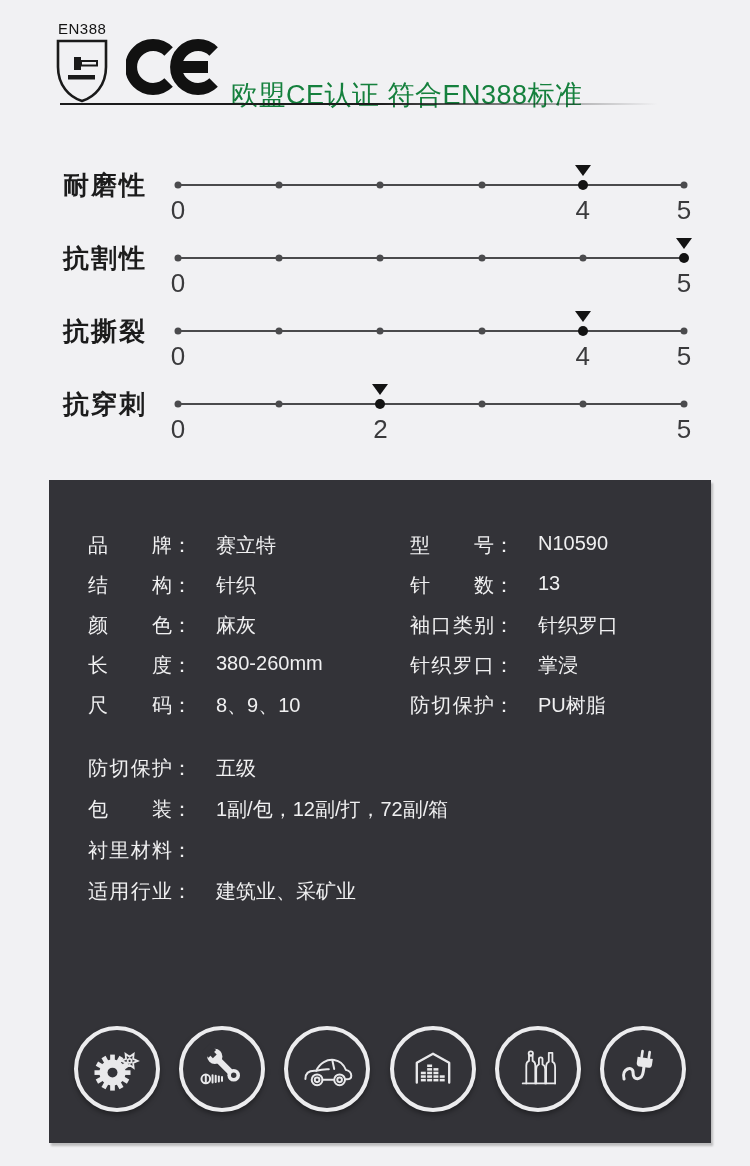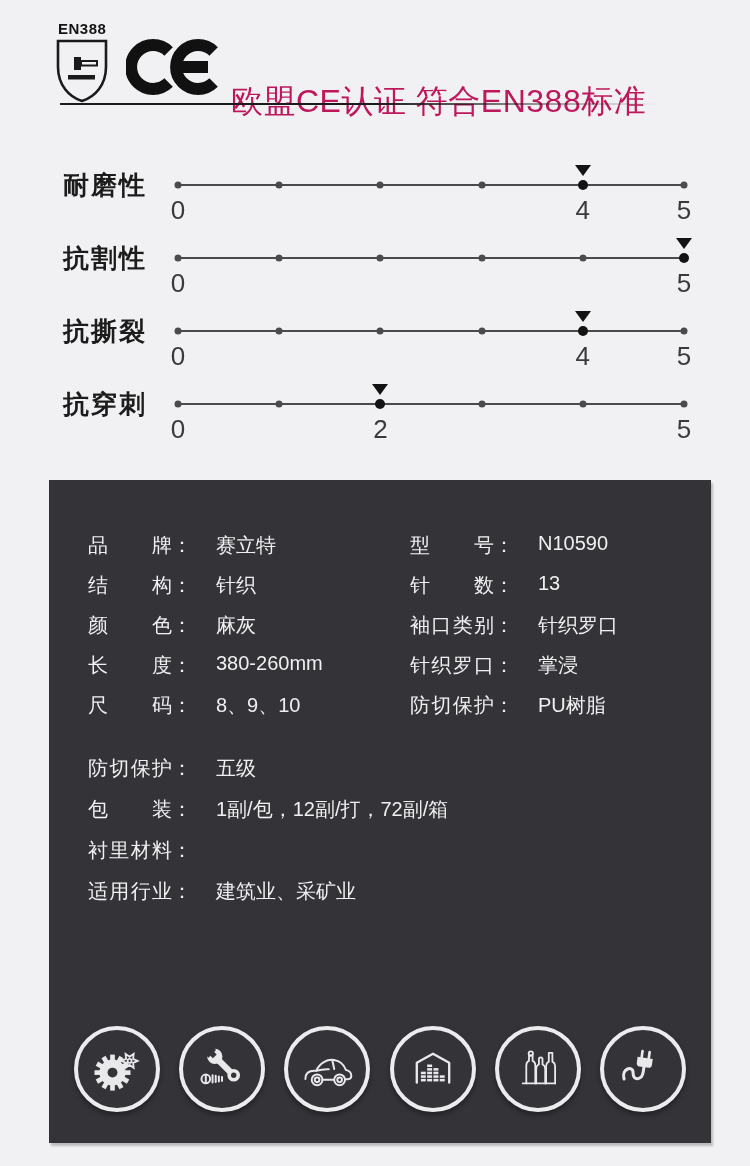--- a/index.html
+++ b/index.html
@@ -3,24 +3,24 @@
 <meta charset="utf-8">
 <style>
   html,body{margin:0;padding:0}
   body{
     width:750px;height:1166px;position:relative;overflow:hidden;
     background:#f1f1f3;
     font-family:"Liberation Sans","DejaVu Sans",sans-serif;
     -webkit-font-smoothing:antialiased;
   }
   
-  .badge-text{position:absolute;left:58px;top:20px;font-size:15px;font-weight:bold;color:#131313;letter-spacing:.5px}
+  .badge-text{position:absolute;left:58px;top:20px;font-size:15px;font-weight:normal;color:#131313;letter-spacing:.5px}
   .shield-svg{position:absolute;left:55px;top:38px}
   .ce-svg{position:absolute;left:126px;top:38px}
-  .page-title{position:absolute;left:231px;top:59px;font-size:32px;font-weight:500;color:#be185d;letter-spacing:.5px;white-space:nowrap}
+  .page-title{position:absolute;left:231px;top:59px;font-size:27px;font-weight:500;color:#15803d;letter-spacing:.5px;white-space:nowrap}
   .divider{position:absolute;left:60px;top:103px;width:610px;height:2px;
     background:linear-gradient(90deg,#1b1b1b 0%,#1b1b1b 52%,rgba(27,27,27,0) 98%)}
   
   .scale-row{position:absolute;left:0;width:750px;height:70px}
   .scale-row:nth-of-type(1){top:155px}
   .scale-row:nth-of-type(2){top:228px}
   .scale-row:nth-of-type(3){top:301px}
   .scale-row:nth-of-type(4){top:374px}
   .scale-label{position:absolute;left:63px;top:30px;transform:translateY(-50%);
     font-size:26px;font-weight:600;color:#1c1c1c;letter-spacing:2px;white-space:nowrap}

